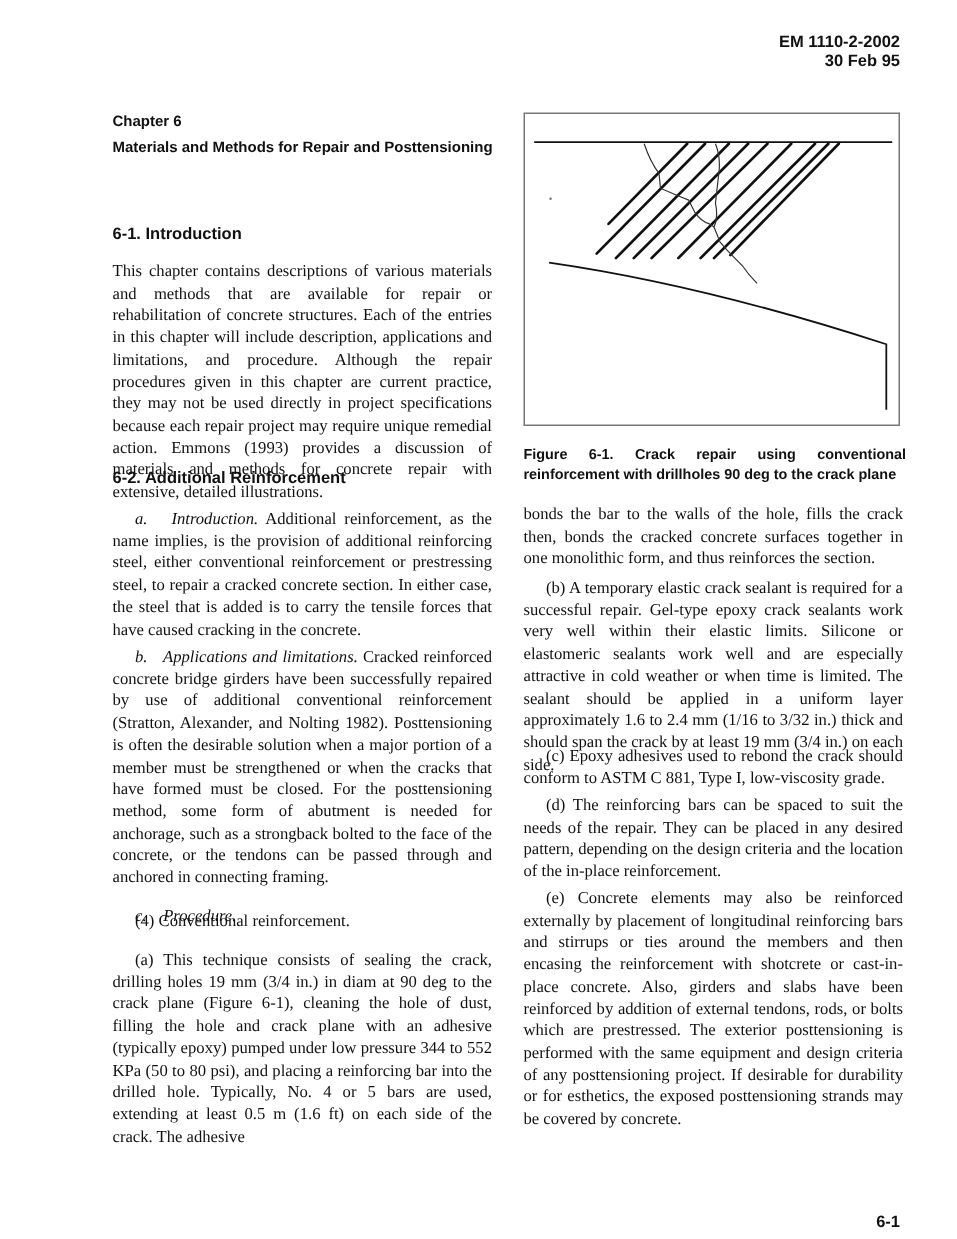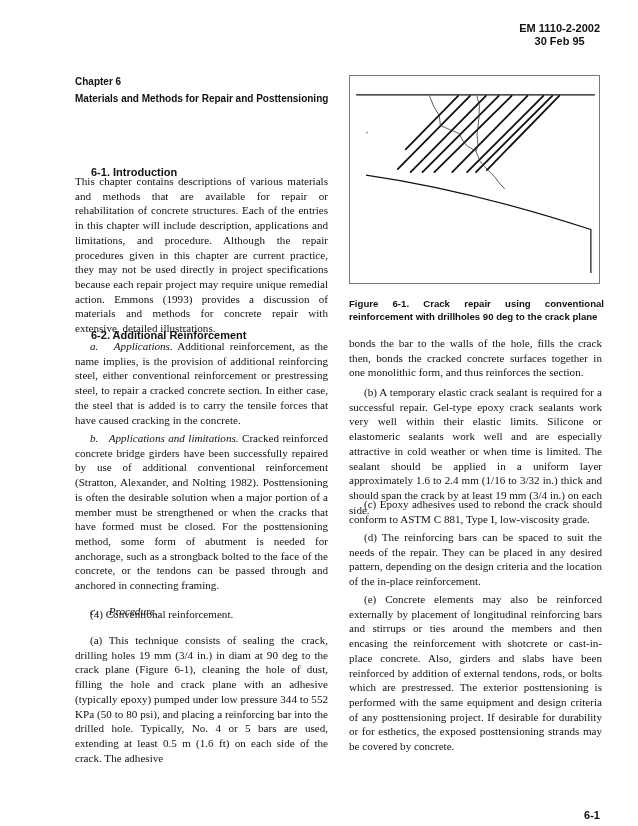--- a/index.html
+++ b/index.html
@@ -1,19 +1,19 @@
 <!DOCTYPE html>
 <html><head>
 <meta charset="utf-8">
 <style>
   html, body { margin: 0; padding: 0; background: #ffffff; }
   body { width: 638px; height: 826px; position: relative; overflow: hidden; color: #111; }
-  .header { position: absolute; right: 38px; top: 22px; text-align: center; font-family: "Liberation Sans", sans-serif; font-weight: bold; font-size: 11px; line-height: 13px; }
+  .header { position: absolute; right: 38px; top: 22px; text-align: right; font-family: "Liberation Sans", sans-serif; font-weight: bold; font-size: 11px; line-height: 13px; }
   .chapter-title { position: absolute; left: 75px; top: 73px; width: 270px; font-family: "Liberation Sans", sans-serif; font-weight: bold; font-size: 10px; line-height: 17px; margin: 0; }
-  .sec-head { position: absolute; font-family: "Liberation Sans", sans-serif; font-weight: bold; font-size: 11px; margin: 16px; }
+  .sec-head { position: absolute; font-family: "Liberation Sans", sans-serif; font-weight: bold; font-size: 11px; margin: 0; }
   .para { position: absolute; width: 253px; font-family: "Liberation Serif", serif; font-size: 11.1px; line-height: 14.7px; text-align: justify; margin: 0; hyphens: none; }
   .para.indent { text-indent: 15px; }
   .para.it-head em { font-style: italic; }
   .caption { position: absolute; left: 349px; top: 297px; width: 255px; font-family: "Liberation Sans", sans-serif; font-weight: bold; font-size: 9.6px; line-height: 13px; text-align: justify; margin: 0; }
   .figure { position: absolute; left: 349px; top: 75px; width: 251px; height: 209px; border: 1px solid #777; box-sizing: border-box; }
   .figure svg { width: 100%; height: 100%; display: block; }
   .page-num { position: absolute; right: 38px; top: 788px; font-family: "Liberation Sans", sans-serif; font-weight: bold; font-size: 11px; margin-top: 21px; }
 </style>
 </head>
 <body>
@@ -28,21 +28,21 @@
   <span>Materials and Methods for Repair and Posttensioning</span>
 </h1>
 
 <h2 class="sec-head" style="left:75px; top:150px;">6-1.  Introduction</h2>
 
 <p class="para" style="left:75px; top:174px;">This chapter contains descriptions of various materials and methods that are available for repair or rehabilitation of concrete structures.  Each of the entries in this chapter will include description, applications and limitations, and procedure.  Although the repair procedures given in this chapter are current practice, they may not be used directly in project specifications because each repair project may require unique remedial action.  Emmons (1993) provides a discussion of materials and methods for concrete repair with extensive, detailed illustrations.</p>
 
 <h2 class="sec-head" style="left:75px; top:313px;text-align:right;">6-2.  Additional Reinforcement</h2>
 
 <p class="para indent it-head" style="left:75px; top:339px;">
-  <em>a.</em>&nbsp;&nbsp;&nbsp;<em>Applications.</em>
+  <em>a.</em>&nbsp;&nbsp;&nbsp;<em>Introduction.</em>
   <span>Additional reinforcement, as the name implies, is the provision of additional reinforcing steel, either conventional reinforcement or prestressing steel, to repair a cracked concrete section.  In either  case, the steel that is added is to carry the tensile forces that have caused cracking in the concrete.</span>
 </p>
 
 <p class="para indent it-head" style="left:75px; top:431px;">
   <em>b.</em>&nbsp;&nbsp;&nbsp;<em>Applications and limitations.</em>
   <span>Cracked reinforced concrete bridge girders have been successfully repaired by use of additional conventional reinforcement (Stratton, Alexander, and Nolting 1982).  Posttensioning is often the desirable solution when a major portion of a member must be strengthened or when the cracks that have formed must be closed.  For the posttensioning method, some form of abutment is needed for anchorage, such as a strongback bolted to the face of the concrete, or the tendons can be passed through and anchored in connecting framing.</span>
 </p>
 
 <p class="para indent it-head" style="left:75px; top:604px;">
   <em>c.</em>&nbsp;&nbsp;&nbsp;&nbsp;<em>Procedure.</em>

